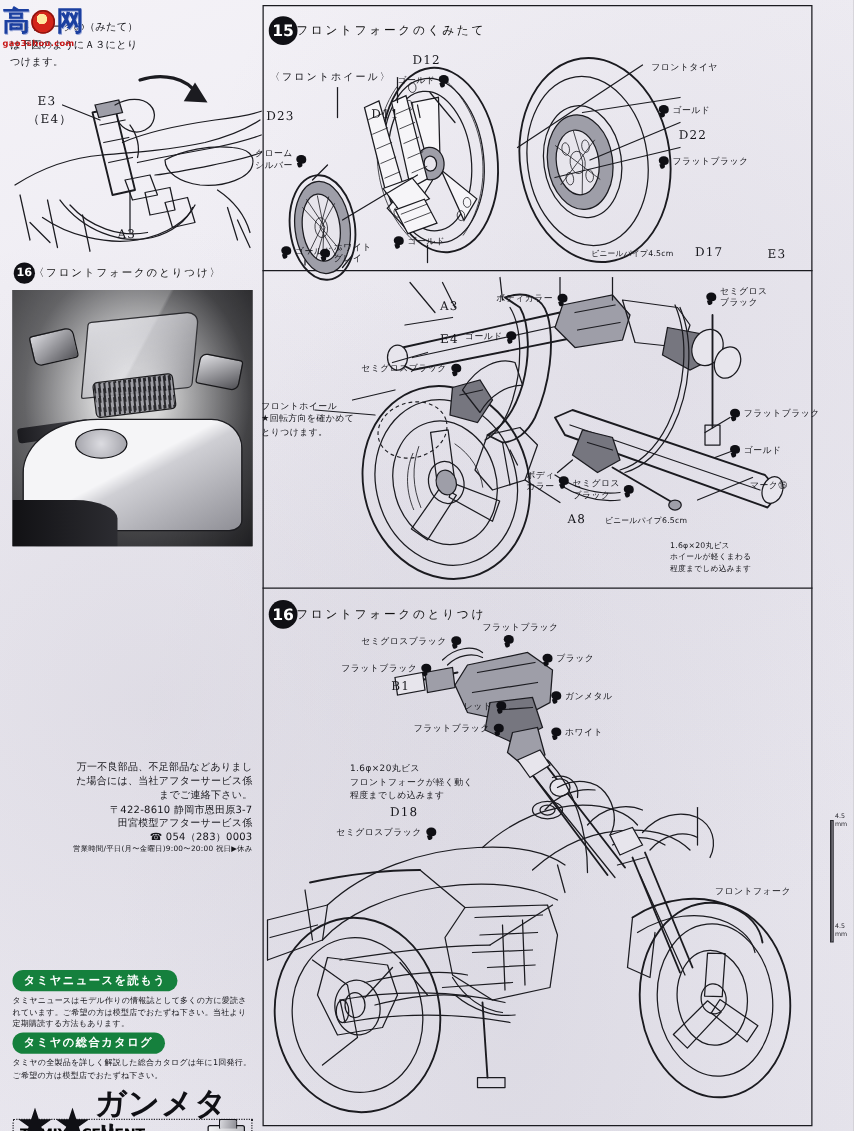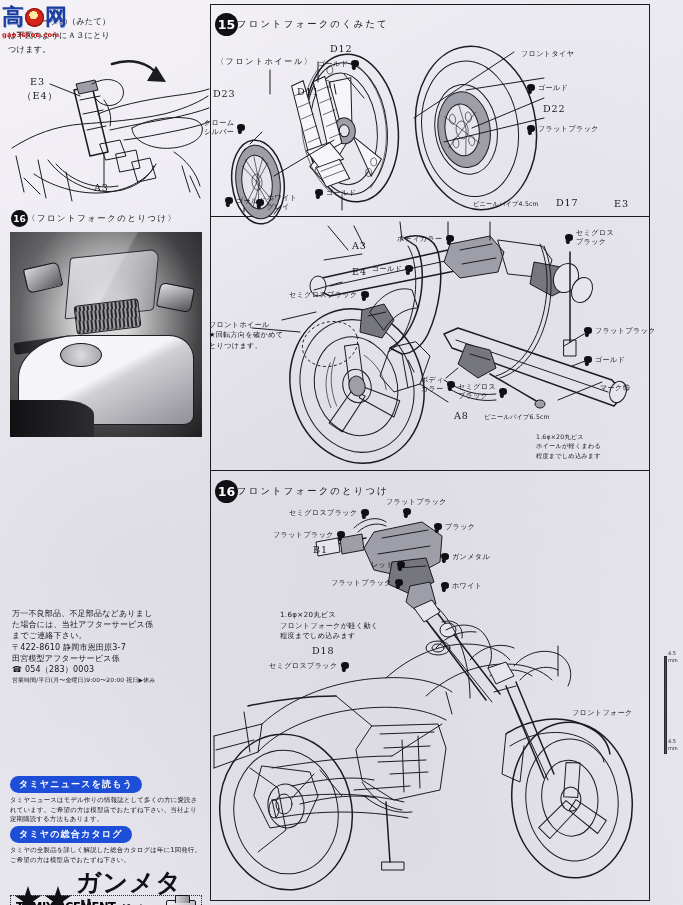--- a/index.html
+++ b/index.html
@@ -106,21 +106,21 @@
                   border-radius: 34% 14% 6% 10% / 48% 26% 10% 14%; }
   .photo .tank2 { position:absolute; left:26%; bottom:34%; width:22%; height:12%;
                   border:1.3px solid #141418; border-radius:50%;
                   background: radial-gradient(circle,#dcdce1,#9e9ea5); }
   .photo .bar   { position:absolute; left:2%; top:52%; width:30%; height:6%;
                   background: linear-gradient(90deg,#1a1a1e,#4c4c52);
                   border-radius:3px; transform: rotate(-8deg); }
   .photo .dk    { position:absolute; left:0; bottom:0; width:44%; height:18%;
                   background: linear-gradient(90deg,#111114,#2c2c31); 
                   border-radius: 0 40% 0 0; }
-  .capsule { display:inline-block; background:#1d4ed8; color:#fff;
+  .capsule { display:inline-block; background:#15803d; color:#fff;
              font-size: 9px; font-weight: bold; letter-spacing: 1.2px;
              padding: 2px 9px; border-radius: 9px; }
   .cementbox { border: 1px dotted #2a2a30; padding: 4px 5px; position: relative; }
   .cementbox .brand { font-size: 11.5px; font-weight: bold; letter-spacing: -.4px;
                       font-family: "DejaVu Sans", sans-serif; }
   .bottle { position:absolute; right:5px; top:4px; width:30px; height:40px;
             background: linear-gradient(100deg,#f2f2f4,#b4b4ba);
             border: 1.1px solid #15151a; border-radius: 2px; }
   .bottle::before { content:""; position:absolute; left:8px; top:-6px; width:13px; height:7px;
             background: linear-gradient(100deg,#d8d8dd,#8d8d94); border:1.1px solid #15151a;
@@ -220,21 +220,21 @@
       <div class="mirrorL"></div>
       <div class="mirrorR"></div>
       <div class="glass"></div>
       <div class="cluster"></div>
       <div class="bar"></div>
       <div class="tank"></div>
       <div class="tank2"></div>
       <div class="dk"></div>
     </div>
 
-    <div class="lay" style="left:8px; top:604px; width:190px;">
+    <div class="lay" style="left:8px; top:604px; width:190px;text-align:right;">
       <div class="txt" style="font-size:8px">万一不良部品、不足部品などありまし</div>
       <div class="txt" style="font-size:8px">た場合には、当社アフターサービス係</div>
       <div class="txt" style="font-size:8px">までご連絡下さい。</div>
       <div class="txt" style="font-size:8px;margin-top:1px">〒422-8610  静岡市恩田原3-7</div>
       <div class="txt" style="font-size:8px">田宮模型アフターサービス係</div>
       <div class="txt" style="font-size:8px">☎  054（283）0003</div>
       <div class="txt" style="font-size:5.9px;margin-top:1px">営業時間/平日(月〜金曜日)9:00〜20:00 祝日▶休み</div>
     </div>
 
     <div class="lay cementbox" style="left:6px; top:686px; width:192px; height:72px;">

